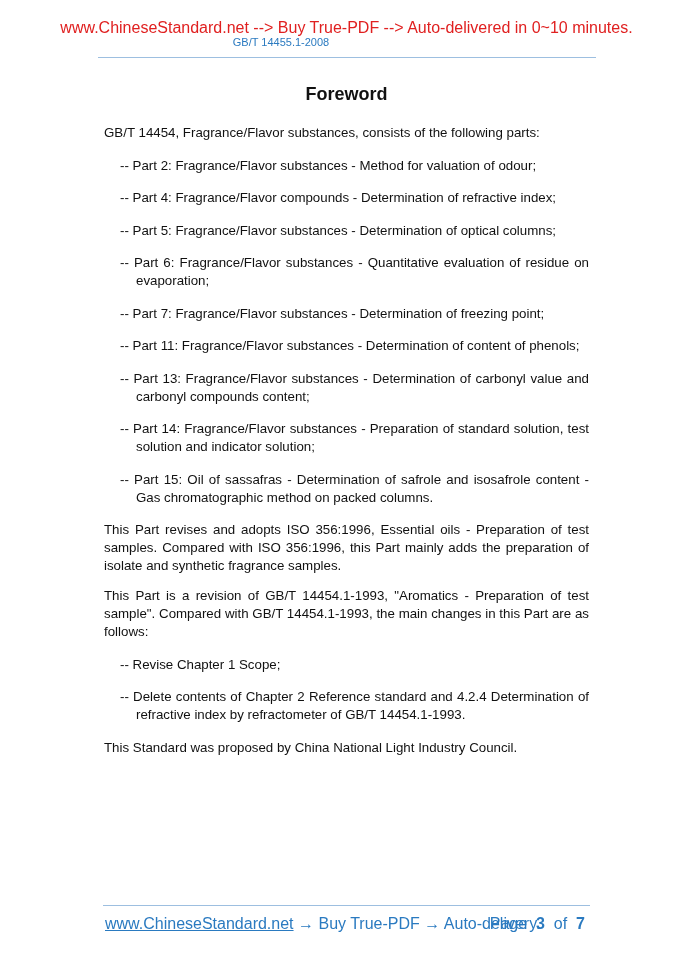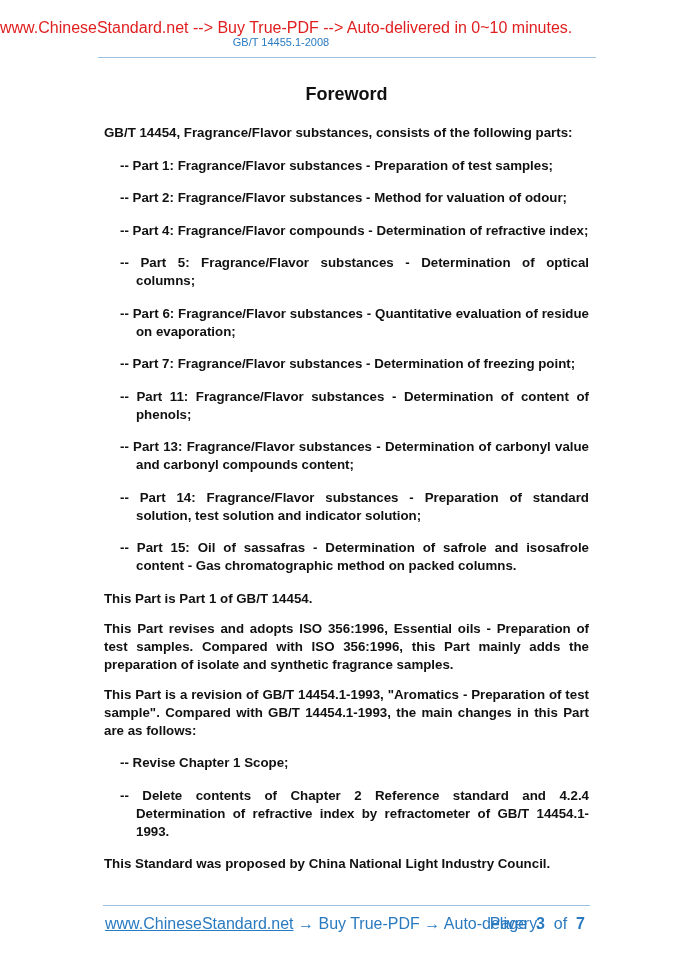--- a/index.html
+++ b/index.html
@@ -1,38 +1,38 @@
 <!DOCTYPE html>
 <html><head>
 <meta charset="utf-8">
 <style>
   html, body { margin: 0; padding: 0; background: #ffffff; }
   body {
     width: 693px; height: 980px; position: relative; overflow: hidden;
     font-family: "Liberation Sans", sans-serif; color: #111111;
   }
   .banner {
-    position: absolute; top: 19px; left: 0; width: 693px; 
+    position: absolute; top: 19px; left: 0; width: 693px; text-align: center;
     color: #e02020; font-size: 16px; line-height: 18px; white-space: nowrap;
   }
   .std-code {
     position: absolute; top: 36px; left: 0; width: 562px; text-align: center;
     color: #2a7ac0; font-size: 11px; line-height: 12px;
   }
   .hr-top {
     position: absolute; top: 57px; left: 98px; width: 498px; height: 0;
     border-top: 1px solid #9dbfe0;
   }
   .title {
     position: absolute; top: 83px; left: 0; width: 693px; text-align: center;
     font-weight: bold; font-size: 18px; line-height: 22px; color: #111;
   }
   .content {
     position: absolute; top: 124px; left: 104px; width: 485px;
-    font-size: 13.3px; line-height: 18px; font-weight: bold;
+    font-size: 13.3px; line-height: 18px;
   }
   .p { margin: 0 0 14.5px 0; text-align: justify; }
   .item { margin: 0 0 14.5px 16px; padding-left: 16px; text-indent: -16px; text-align: justify; }
   .gap-small { margin-bottom: 12px; }
   .hr-bottom {
     position: absolute; top: 905px; left: 103px; width: 487px; height: 0;
     border-top: 1px solid #9dbfe0;
   }
   .footer {
     position: absolute; top: 917px; left: 105px; width: 480px;
@@ -46,31 +46,29 @@
 <body>
 
 <div class="banner">www.ChineseStandard.net --&gt; Buy True-PDF --&gt; Auto-delivered in 0~10 minutes.</div>
 <div class="std-code">GB/T 14455.1-2008</div>
 <div class="hr-top"></div>
 
 <div class="title">Foreword</div>
 
 <div class="content">
   <p class="p">GB/T 14454, Fragrance/Flavor substances, consists of the following parts:</p>
-  <p class="item">-- Part 1: Fragrance/Flavor substances - Preparation of test samples;</p>
   <p class="item">-- Part 2: Fragrance/Flavor substances - Method for valuation of odour;</p>
   <p class="item">-- Part 4: Fragrance/Flavor compounds - Determination of refractive index;</p>
   <p class="item">-- Part 5: Fragrance/Flavor substances - Determination of optical columns;</p>
   <p class="item">-- Part 6: Fragrance/Flavor substances - Quantitative evaluation of residue on evaporation;</p>
   <p class="item">-- Part 7: Fragrance/Flavor substances - Determination of freezing point;</p>
   <p class="item">-- Part 11: Fragrance/Flavor substances - Determination of content of phenols;</p>
   <p class="item">-- Part 13: Fragrance/Flavor substances - Determination of carbonyl value and carbonyl compounds content;</p>
   <p class="item">-- Part 14: Fragrance/Flavor substances - Preparation of standard solution, test solution and indicator solution;</p>
   <p class="item">-- Part 15: Oil of sassafras - Determination of safrole and isosafrole content - Gas chromatographic method on packed columns.</p>
-  <p class="p gap-small">This Part is Part 1 of GB/T 14454.</p>
   <p class="p gap-small">This Part revises and adopts ISO 356:1996, Essential oils - Preparation of test samples. Compared with ISO 356:1996, this Part mainly adds the preparation of isolate and synthetic fragrance samples.</p>
   <p class="p">This Part is a revision of GB/T 14454.1-1993, "Aromatics - Preparation of test sample". Compared with GB/T 14454.1-1993, the main changes in this Part are as follows:</p>
   <p class="item">-- Revise Chapter 1 Scope;</p>
   <p class="item">-- Delete contents of Chapter 2 Reference standard and 4.2.4 Determination of refractive index by refractometer of GB/T 14454.1-1993.</p>
   <p class="p">This Standard was proposed by China National Light Industry Council.</p>
 </div>
 
 <div class="hr-bottom"></div>
 <div class="footer">
   <span class="link">www.ChineseStandard.net</span><span> → Buy True-PDF → Auto-delivery.</span>

